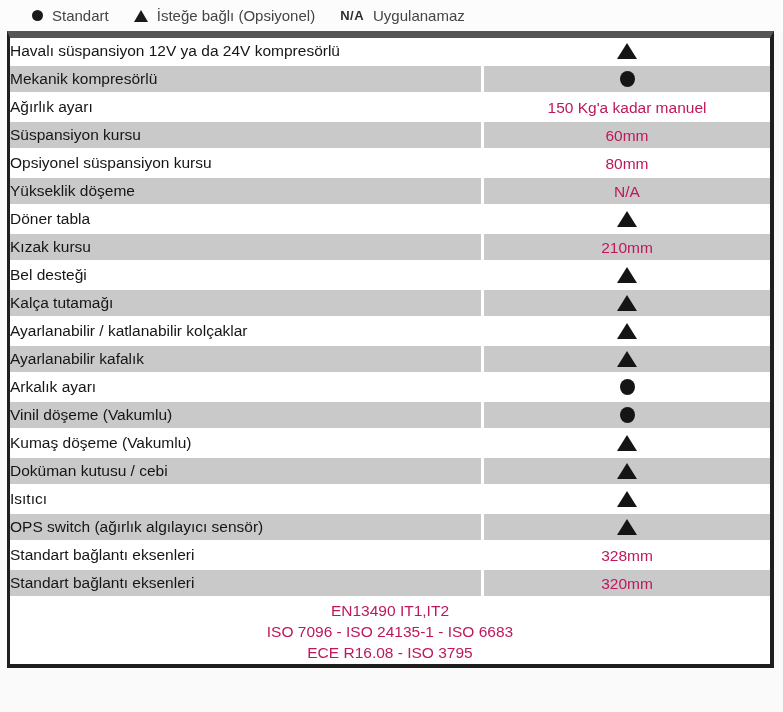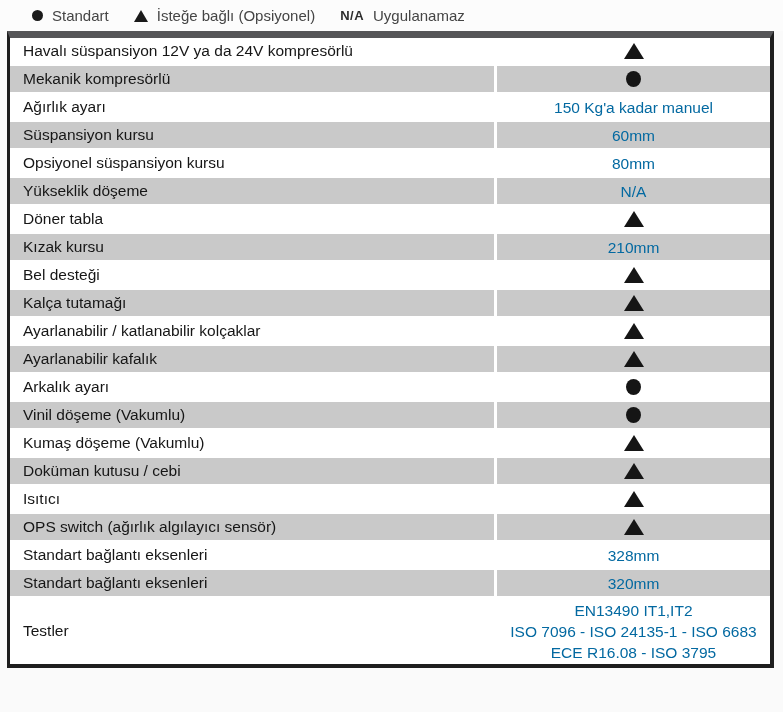--- a/index.html
+++ b/index.html
@@ -43,32 +43,31 @@
     border-bottom: 4px solid #1e1e1e;
     background: #ffffff;
   }
   .row { display: flex; gap: 3px; background: #ffffff; }
   .row + .row { margin-top: 2px; }
   .row:nth-child(odd)  .cell { background: #ffffff; }
   .row:nth-child(even) .cell { background: #c9c9c9; }
   .cell { min-height: 26px; display: flex; align-items: center; }
   .feature {
     flex: 0 0 471px;
-    padding-left: 13px;
     font-size: 15.5px;
     color: #161616;
     white-space: nowrap;
   }
   .value {
     flex: 1;
     flex-direction: column;
     justify-content: center;
     text-align: center;
     font-size: 15.5px;
-    color: #0369a1;
+    color: #be185d;
     line-height: 21px;
   }
   .row:last-child .cell { min-height: 66px; }
   .tri {
     width: 0; height: 0;
     border-left: 10px solid transparent;
     border-right: 10px solid transparent;
     border-bottom: 16px solid #151515;
   }
   .dot {
@@ -196,21 +195,20 @@
       </div>
       <div class="row">
         <div class="cell feature">Standart bağlantı eksenleri</div>
         <div class="cell value">328mm</div>
       </div>
       <div class="row">
         <div class="cell feature">Standart bağlantı eksenleri</div>
         <div class="cell value">320mm</div>
       </div>
       <div class="row">
-        <div class="cell feature">Testler</div>
         <div class="cell value">
           <div>EN13490 IT1,IT2</div>
           <div>ISO 7096 - ISO 24135-1 - ISO 6683</div>
           <div>ECE R16.08 - ISO 3795</div>
         </div>
       </div>
     </div>
 </div>
 
 </body></html>

